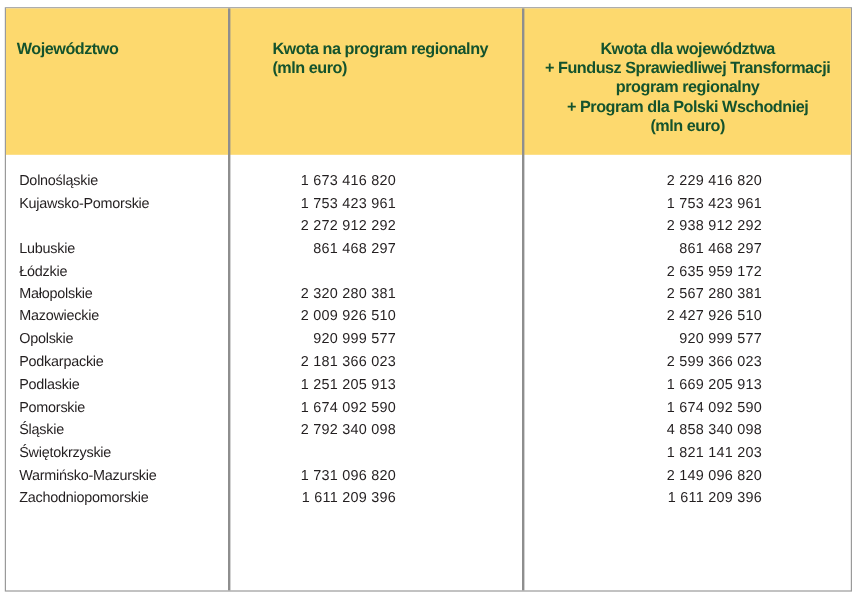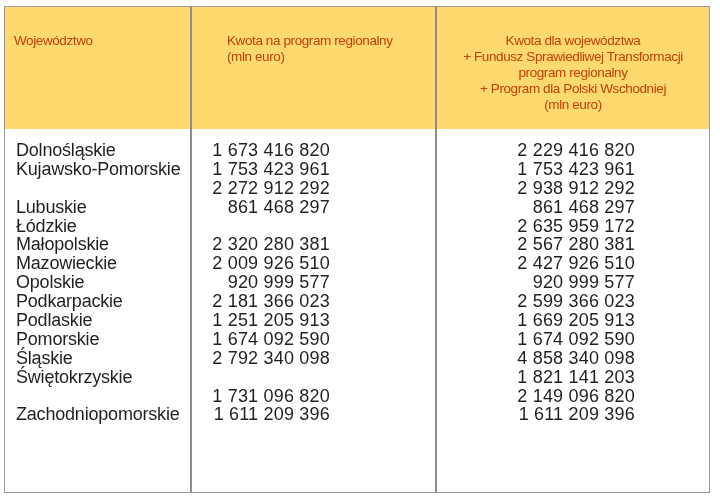--- a/index.html
+++ b/index.html
@@ -41,41 +41,41 @@
       background: #8e8e8e;
     }
     .divider.d1 { left: 185px; }
     .divider.d2 { left: 430px; }
 
     .hcell {
       position: absolute;
       top: 0;
       height: 122px;
       box-sizing: border-box;
-      font-weight: normal;
+      font-weight: bold;
       font-size: 13.5px;
       line-height: 16px;
       letter-spacing: -0.4px;
-      color: #c2410c;
+      color: #14532d;
     }
     .hcell.c1 { left: 9px; width: 170px; padding-top: 26px; }
     .hcell.c2 { left: 222px; width: 205px; padding-top: 26px; }
     .hcell.c3 { left: 432px; width: 272px; padding-top: 26px; text-align: center; }
     .hcell .line { display: block; white-space: nowrap; }
 
     .body-rows {
       position: absolute;
       left: 0;
       top: 134px;
       width: 100%;
     }
     .row {
       position: relative;
       height: 18.9px;
-      font-size: 18px;
+      font-size: 12px;
       line-height: 18.9px;
     }
     .row .name {
       position: absolute;
       left: 11px;
       width: 170px;
       white-space: nowrap;
       letter-spacing: -0.2px;
     }
     .row .v1 {
@@ -204,20 +204,21 @@
       <div class="row">
         <span class="name">Śląskie</span>
         <span class="v1">2 792 340 098</span>
         <span class="v2">4 858 340 098</span>
       </div>
       <div class="row">
         <span class="name">Świętokrzyskie</span>
         <span class="v2">1 821 141 203</span>
       </div>
       <div class="row">
+        <span class="name">Warmińsko-Mazurskie</span>
         <span class="v1">1 731 096 820</span>
         <span class="v2">2 149 096 820</span>
       </div>
       <div class="row">
         <span class="name">Zachodniopomorskie</span>
         <span class="v1">1 611 209 396</span>
         <span class="v2">1 611 209 396</span>
       </div>
     </div>
 

